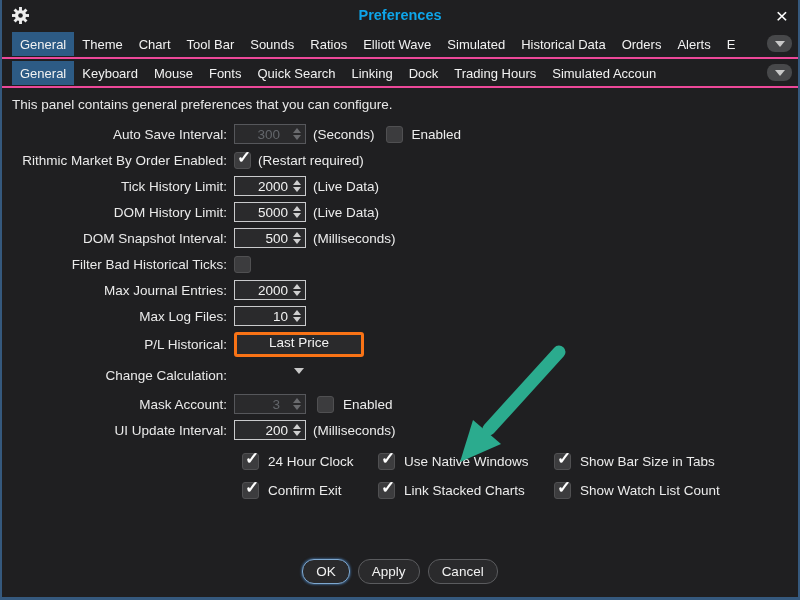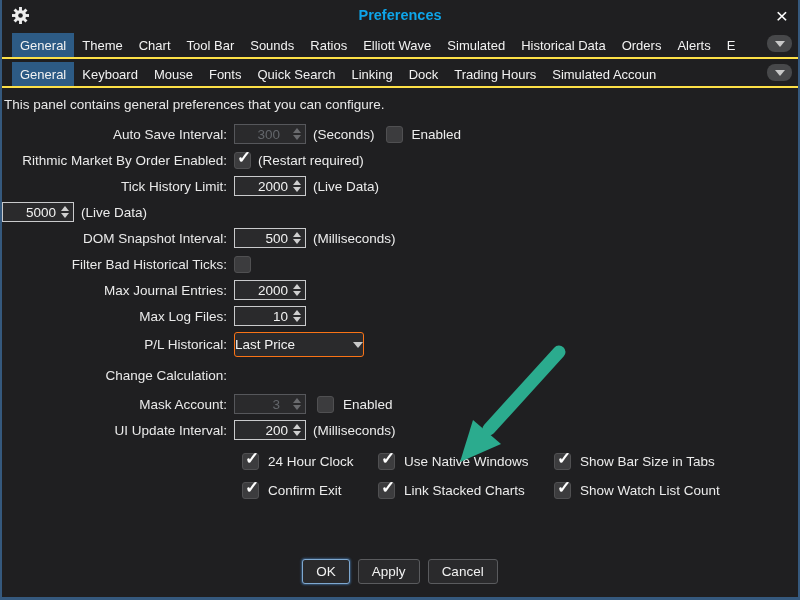--- a/index.html
+++ b/index.html
@@ -13,59 +13,59 @@
     border-bottom:3px solid #35597e;
     display:flex; flex-direction:column;
     position:relative; overflow:hidden;
   }
   
   .titlebar { height:30px; display:flex; align-items:center; padding:0 10px; position:relative; flex:0 0 auto; }
   .title { position:absolute; left:0; right:0; text-align:center; font-weight:bold; font-size:14.5px; color:#0ea5e9; }
   .close { margin-left:auto; font-size:21px; line-height:1; color:#ffffff; cursor:default; z-index:2; }
   .gear { z-index:2; display:flex; align-items:center; }
   
-  .tabstrip { position:relative; height:29px; border-bottom:2px solid #fde047; padding:0 34px 0 10px;
-              overflow:hidden; white-space:nowrap; display:flex; align-items:flex-end; flex:0 0 auto; }
+  .tabstrip { position:relative; height:29px; border-bottom:2px solid #ec4899; padding:0 34px 0 10px;
+              overflow:hidden; white-space:nowrap; display:flex; align-items:center; flex:0 0 auto; }
   .tab { padding:5px 8px 4px 8px; font-size:13px; color:#f2f2f2; flex:0 0 auto; display:flex; align-items:center; }
   .tab.selected { background:#2d5b85; }
   .tab-overflow { position:absolute; right:6px; top:5px; width:25px; height:17px; border-radius:8px;
                   background:#47484a; display:flex; align-items:center; justify-content:center; }
   .caret-dn { width:0; height:0; border-left:5px solid transparent; border-right:5px solid transparent; border-top:6px solid #c8c8c8; }
   
-  .desc { font-size:13.5px; margin:9px 0 9px 2px; color:#e8e8e8; flex:0 0 auto; }
+  .desc { font-size:13.5px; margin:9px 0 9px 10px; color:#e8e8e8; flex:0 0 auto; }
   
   .form { flex:0 0 auto; }
   .row { display:flex; align-items:center; min-height:26px; font-size:13.5px; }
   .row.dd { min-height:31px; }
   .lbl { width:232px; text-align:right; padding-right:7px; flex:0 0 auto; color:#eaeaea; }
   .suffix { margin-left:7px; }
   .spinner { display:inline-flex; align-items:center; width:72px; height:20px; background:#2a2a2c;
              border:1px solid #c9cacc; padding:0 4px; flex:0 0 auto; }
   .spin-val { flex:1; text-align:right; margin-right:5px; font-size:13.5px; color:#f2f2f2; }
   .spin-arrows { display:flex; flex-direction:column; gap:2px; }
   .spin-arrows .up { width:0;height:0;border-left:4px solid transparent;border-right:4px solid transparent;border-bottom:5px solid #cfcfcf; }
   .spin-arrows .dn { width:0;height:0;border-left:4px solid transparent;border-right:4px solid transparent;border-top:5px solid #cfcfcf; }
   .spinner.disabled { border-color:#56575b;gap:8px; }
   .spinner.disabled .spin-val { color:#636official66b; color:#63666b; }
   .spinner.disabled .up { border-bottom-color:#6a6b6e; }
   .spinner.disabled .dn { border-top-color:#6a6b6e; }
   .cb { width:17px; height:17px; background:#3c3c3e; border:1px solid #505052; border-radius:3px;
         display:inline-block; position:relative; flex:0 0 auto; }
   .cb .tick { position:absolute; left:2px; top:-6px; font-size:17px; font-weight:bold; color:#ffffff; }
-  .dropdown { display:inline-flex; align-items:center; height:25px; background:#2a2a2c; border:1px solid #f97316;
-              border-radius:3px; padding:0 0; gap:18px; font-size:13.5px; color:#f2f2f2; }
+  .dropdown { display:inline-flex; align-items:center; height:25px; background:#2a2a2c; border:3px solid #f97316;
+              border-radius:3px; padding:0 12px; gap:18px; font-size:13.5px; color:#f2f2f2;flex-direction:column; }
   .extra-cb { margin-left:11px; }
   .extra-lbl { margin-left:9px;text-align:center; }
   
   .options { margin:10px 0 0 240px; display:grid; grid-template-columns:136px 176px auto; row-gap:12px; font-size:13.5px; flex:0 0 auto; }
   .opt { display:flex; align-items:center; gap:9px; }
   
   .btnbar { margin-top:auto; display:flex; justify-content:center; gap:8px; padding-bottom:13px; flex:0 0 auto; }
   .btn { font-family:"Liberation Sans",sans-serif; font-size:13.5px; color:#f2f2f2; background:#2a2a2c;
-         border:1px solid #5a5b5e; border-radius:3px; padding:4px 13px; }
+         border:1px solid #5a5b5e; border-radius:12px; padding:4px 13px; }
   .btn.ok { border-color:#7ea8d0; box-shadow:0 0 2px 1px rgba(72,130,190,.55); }
   
   .annot { position:absolute; left:0; top:0; pointer-events:none; z-index:5; }
 </style>
 </head>
 <body>
 
 <div class="titlebar">
   <span class="gear">
     <svg width="17" height="17" viewBox="0 0 20 20">
@@ -148,20 +148,21 @@
       <span class="spin-val">2000</span>
       <span class="spin-arrows">
           <i class="up"></i>
           <i class="dn"></i>
         </span>
     </span>
     <span class="suffix">(Live Data)</span>
   </div>
 
   <div class="row">
+    <span class="lbl">DOM History Limit:</span>
     <span class="spinner">
       <span class="spin-val">5000</span>
       <span class="spin-arrows">
           <i class="up"></i>
           <i class="dn"></i>
         </span>
     </span>
     <span class="suffix">(Live Data)</span>
   </div>
 

